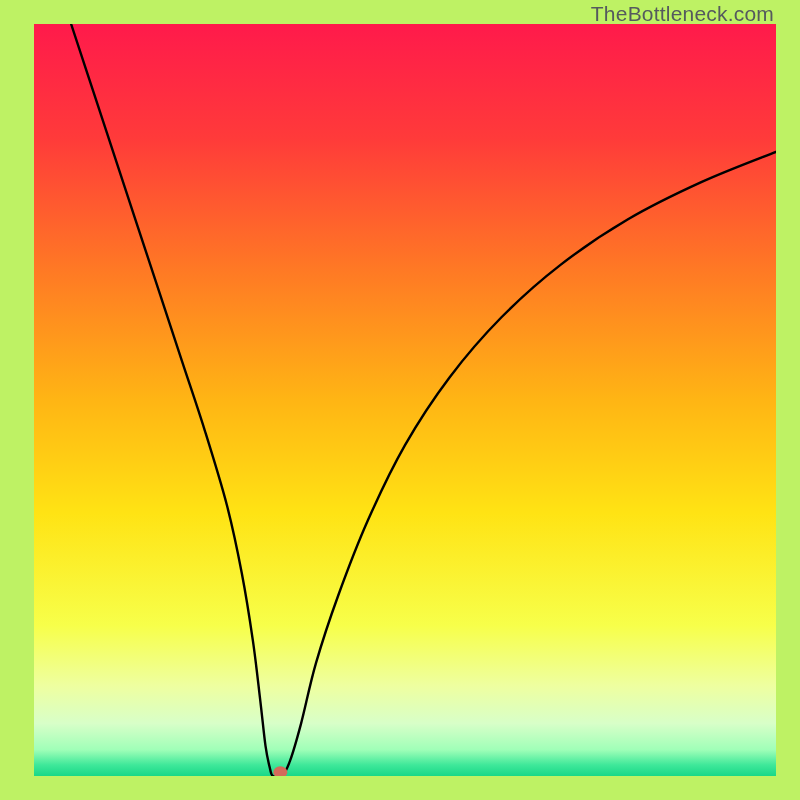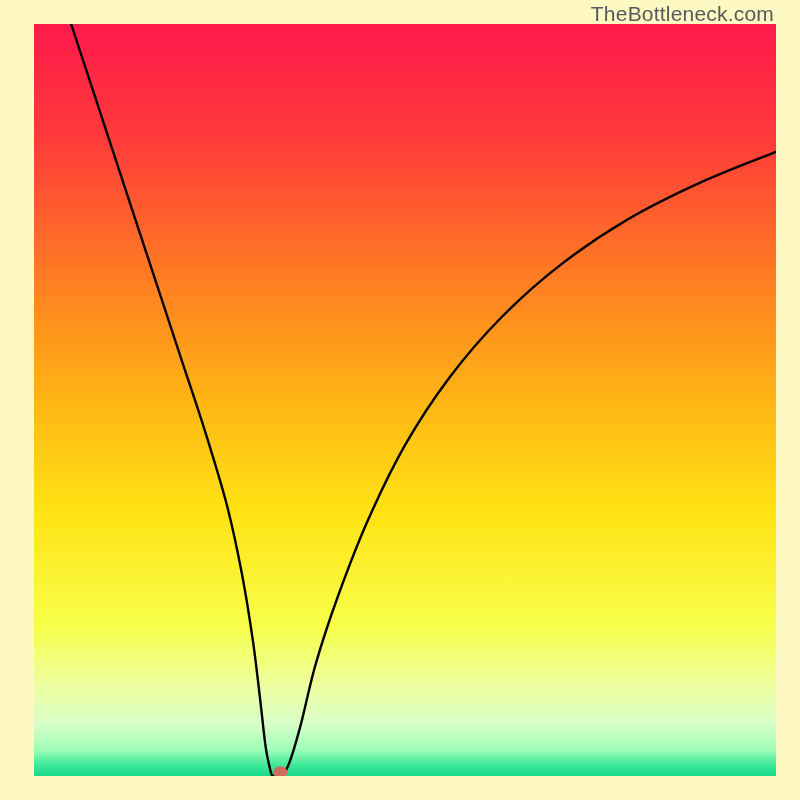--- a/index.html
+++ b/index.html
@@ -10,21 +10,21 @@
     background: #000;
     overflow: hidden;
     font-family: Arial, Helvetica, sans-serif;
   }
   .frame {
     position: absolute;
     left: 0;
     top: 0;
     width: 800px;
     height: 800px;
-    background: #fef9c3;
+    background: #bef264;
   }
   .plot {
     position: absolute;
     left: 34px;
     top: 24px;
     width: 742px;
     height: 752px;
   }
   .watermark {
     position: absolute;

